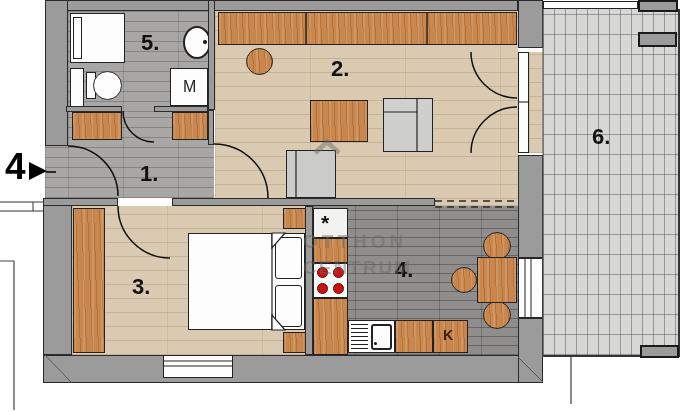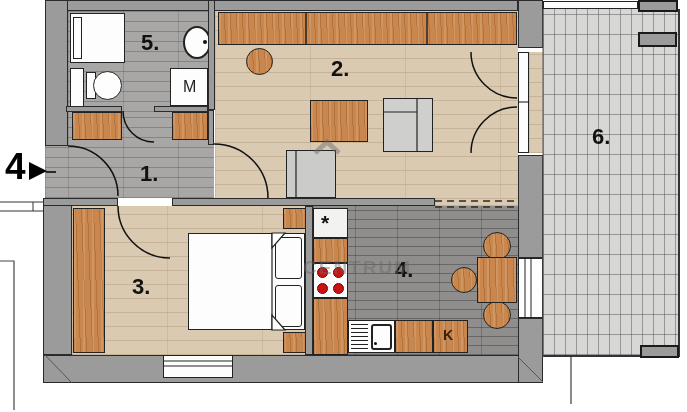--- a/index.html
+++ b/index.html
@@ -184,15 +184,16 @@
   <div class="rl" style="left:140px;top:163px">1.</div>
   <div class="rl" style="left:331px;top:58px">2.</div>
   <div class="rl" style="left:132px;top:276px">3.</div>
   <div class="rl" style="left:395px;top:259px">4.</div>
   <div class="rl" style="left:141px;top:32px">5.</div>
   <div class="rl" style="left:592px;top:126px">6.</div>
 
   <div class="unit-lbl" style="left:5px;top:148px">4</div>
   <div class="abs arrow-right" style="left:29px;top:162px"></div>
 
+  <div class="wm wm-t1" style="left:303px;top:232px">OTTHON</div>
   <div class="wm wm-t2" style="left:303px;top:258px">CENTRUM</div>
 
 </div>
 
 </body></html>

